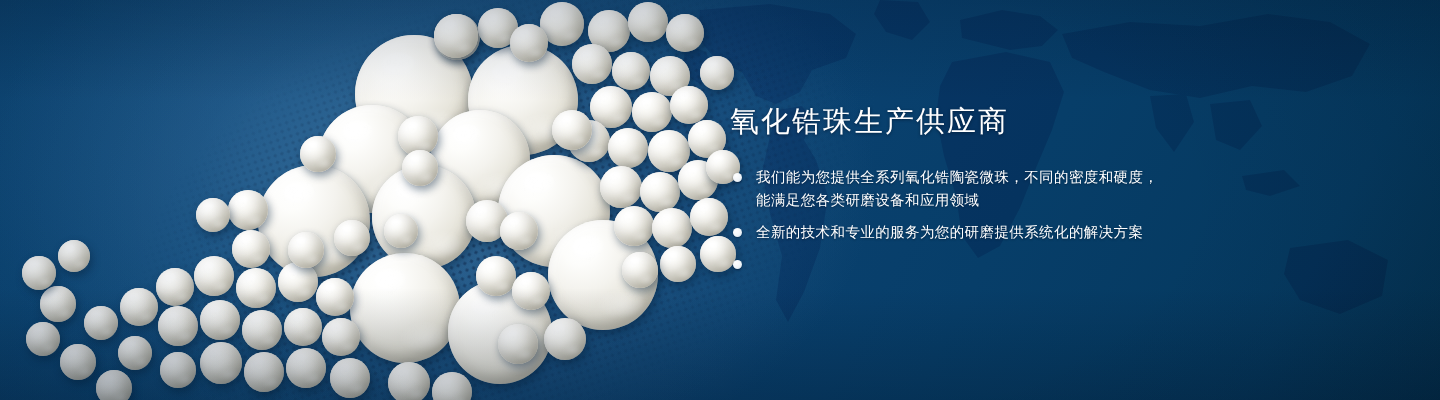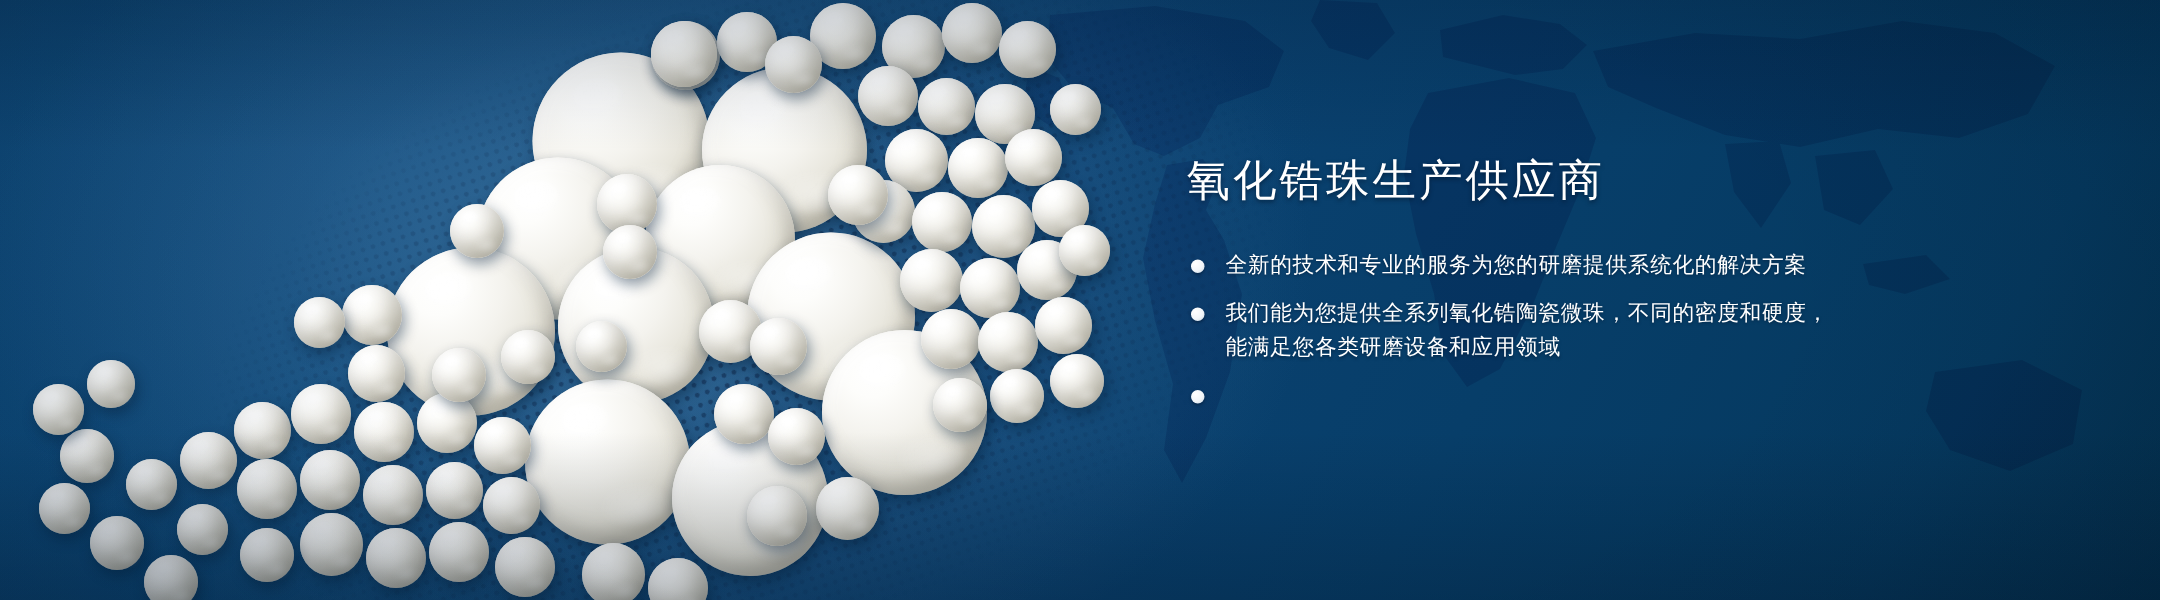--- a/index.html
+++ b/index.html
@@ -59,21 +59,21 @@
     filter:blur(1px);
   }
   .bead::before{
     content:"";position:absolute;right:14%;bottom:12%;width:42%;height:26%;
     border-radius:50%;
     background:radial-gradient(ellipse at 60% 60%, rgba(255,255,255,.42) 0%, rgba(255,255,255,0) 72%);
     filter:blur(2px);
   }
 
   
-  #copy{position:absolute;left:791px;top:104px;width:600px;color:#ffffff;}
+  #copy{position:absolute;left:730px;top:104px;width:600px;color:#ffffff;}
   #headline{
     font-size:29px;line-height:34px;letter-spacing:2px;font-weight:400;
     color:#ffffff;text-shadow:0 1px 3px rgba(0,22,45,.65);
     margin:0 0 28px 0;white-space:nowrap;
   }
   ul#bullets{list-style:none;margin:0;padding:0;}
   ul#bullets li{
     position:relative;padding-left:26px;margin-bottom:9px;
     font-size:14.5px;line-height:23px;letter-spacing:.4px;
     color:#ffffff;text-shadow:0 1px 2px rgba(0,20,42,.55);
@@ -205,26 +205,26 @@
     <div class="bead" style="left:498px;top:324px;width:40px;height:40px;"></div>
   </div>
 
   <div id="vignette"></div>
 
   <div id="copy">
     <h1 id="headline">氧化锆珠生产供应商</h1>
     <ul id="bullets">
       <li>
         <span class="dot"></span>
-        <span>全新的技术和专业的服务为您的研磨提供系统化的解决方案</span>
+        <span>我们能为您提供全系列氧化锆陶瓷微珠，不同的密度和硬度，</span>
+        <span class="l2">能满足您各类研磨设备和应用领域</span>
       </li>
       <li>
         <span class="dot"></span>
-        <span>我们能为您提供全系列氧化锆陶瓷微珠，不同的密度和硬度，</span>
-        <span class="l2">能满足您各类研磨设备和应用领域</span>
+        <span>全新的技术和专业的服务为您的研磨提供系统化的解决方案</span>
       </li>
       <li>
         <span class="dot"></span>
       </li>
     </ul>
   </div>
 
 </div>
 
 </body></html>

